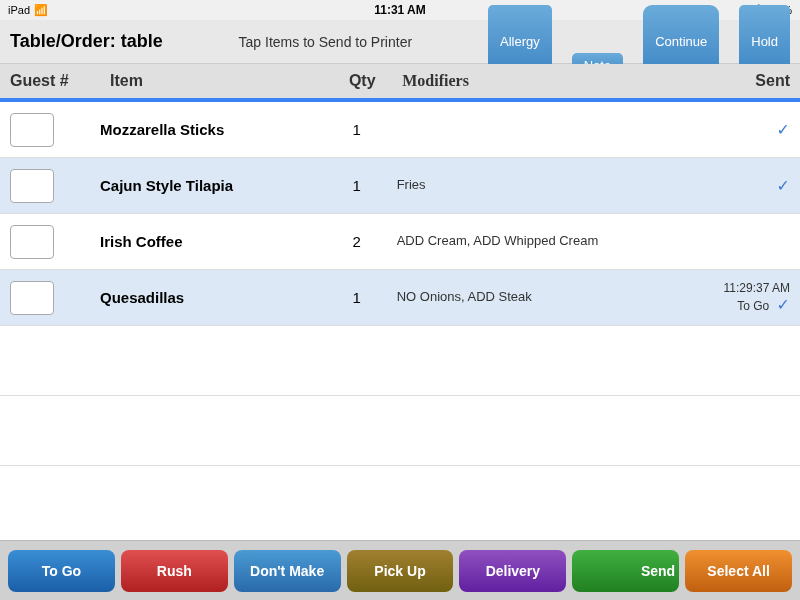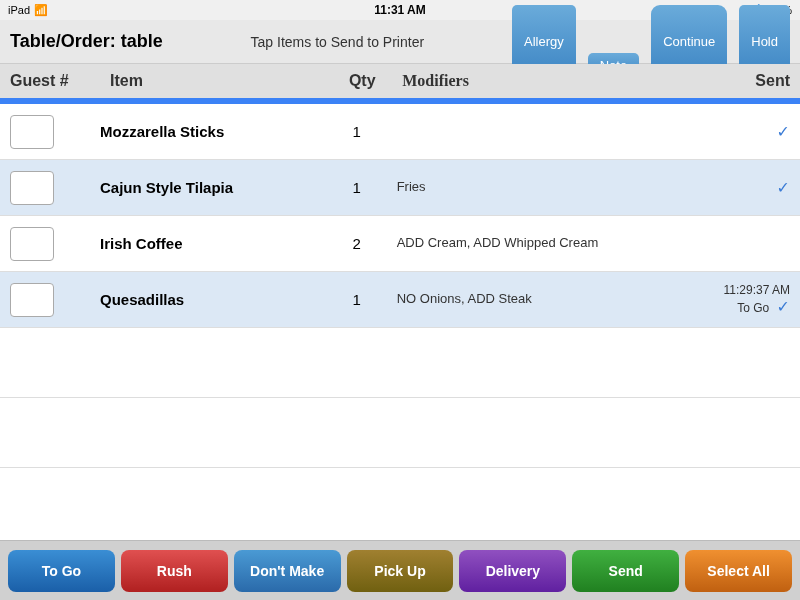--- a/index.html
+++ b/index.html
@@ -43,21 +43,21 @@
       color: #000;
     }
     .header-subtitle {
       font-size: 14px;
       color: #333;
       flex: 1;
       text-align: center;
     }
     .header-buttons {
       display: flex;
-      gap: 12px;
+      gap: 20px;
     }
     .header-btn {
       border: none;
       border-radius: 5px;
       padding: 5px 12px;
       font-size: 13px;
       color: white;
       cursor: pointer;
       font-weight: 500;
     }
@@ -65,21 +65,21 @@
     .btn-note { background: linear-gradient(180deg, #6aabda 0%, #3d85c4 100%); margin-top: 48px; }
     .btn-continue { background: linear-gradient(180deg, #6aabda 0%, #3d85c4 100%); border-radius: 9px; }
     .btn-hold { background: linear-gradient(180deg, #6aabda 0%, #3d85c4 100%); }
 
     
     .table-header {
       background: #e0e0e0;
       display: flex;
       align-items: center;
       padding: 8px 10px;
-      border-bottom: 6px solid #3b82f6;
+      border-bottom: 4px solid #3b82f6;
       font-weight: bold;
       font-size: 16px;
       color: #333;
     }
     .col-guest { width: 90px; }
     .col-item { flex: 2; padding-left: 10px; }
     .col-qty { width: 60px; text-align: center; }
     .col-modifiers { flex: 2.5; padding-left: 10px; font-family: Liberation Serif, serif; }
     .col-sent { width: 110px; text-align: right; }
 
@@ -147,21 +147,21 @@
       color: white;
       cursor: pointer;
       height: 42px;
       text-align: center;
     }
     .btn-togo { background: linear-gradient(180deg, #3a8ed4 0%, #1a5fa8 100%); }
     .btn-rush { background: linear-gradient(180deg, #e05050 0%, #b02020 100%); }
     .btn-dontmake { background: linear-gradient(180deg, #4a9ad4 0%, #2a6aaa 100%); }
     .btn-pickup { background: linear-gradient(180deg, #a08030 0%, #706010 100%); }
     .btn-delivery { background: linear-gradient(180deg, #9050c0 0%, #6020a0 100%); }
-    .btn-send { background: linear-gradient(180deg, #40b040 0%, #208020 100%); }
+    .btn-send { background: linear-gradient(180deg, #40b040 0%, #208020 100%); text-align: right; }
     .btn-selectall { background: linear-gradient(180deg, #f09030 0%, #c06010 100%); }
   </style>
 </head>
 <body>
 
 <div class="status-bar">
   <div class="status-left">
     <span>iPad</span>
     <span>📶</span>
   </div>

